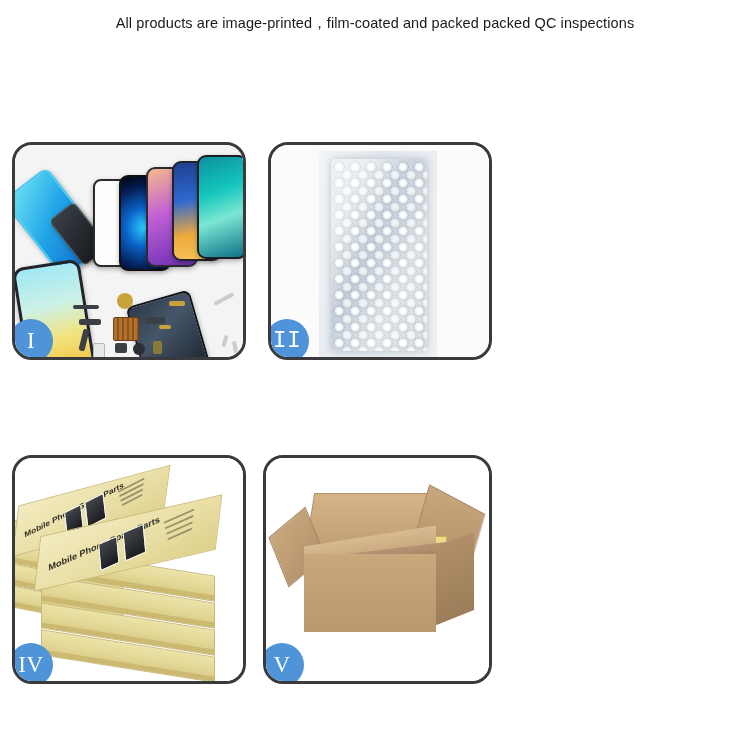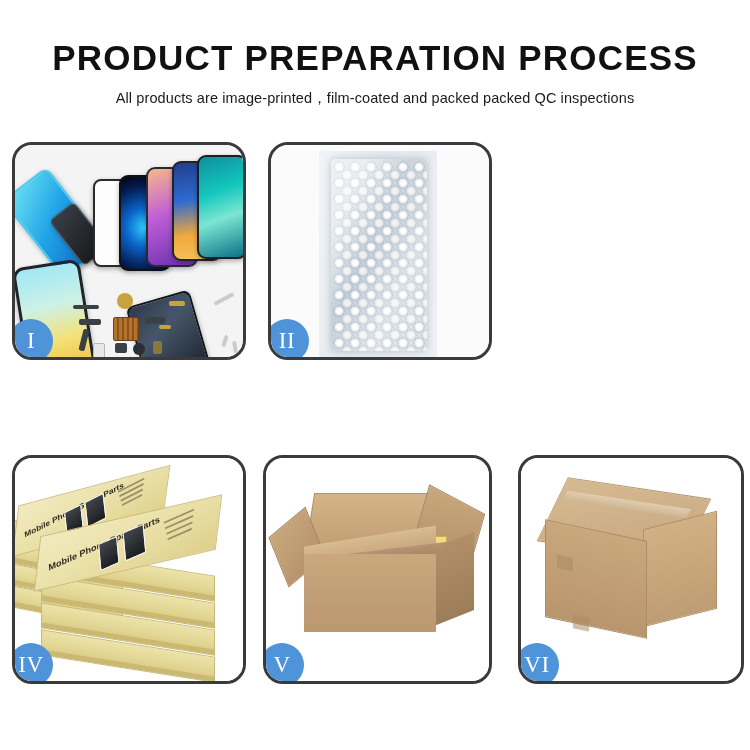--- a/index.html
+++ b/index.html
@@ -276,21 +276,20 @@
     transform:skewX(-26deg) skewY(8deg);
   }
   .tapetab{
     position:absolute;background:rgba(170,140,104,.55);border-radius:1px;
   }
 </style>
 </head>
 <body>
 
 <div class="header">
-  <div class="title">PRODUCT PREPARATION PROCESS</div>
   <div class="subtitle">All products are image-printed，film-coated and packed packed QC inspections</div>
 </div>
 
 <div class="grid">
 
   <div class="panel" style="left:12px;top:142px;width:228px;height:212px;">
     <div class="scene">
       <div class="p1bg"></div>
 
       <div class="ph blue1"></div>
@@ -327,21 +326,21 @@
   <div class="panel" style="left:268px;top:142px;width:218px;height:212px;">
     <div class="scene">
       <div class="p2bg"></div>
       <div class="wrapsheet"></div>
       <div class="bubblepack">
         <div class="bubbles"></div>
         <div class="bubbles offset"></div>
         <div class="sheen"></div>
       </div>
     </div>
-    <div class="badge" style="left:-6px;bottom:-6px;">II</div>
+    <div class="badge" style="left:-6px;bottom:-6px;font-family:Liberation Mono, monospace;">II</div>
   </div>
 
 
   <div class="panel" style="left:12px;top:455px;width:228px;height:223px;">
     <div class="scene">
       <div class="p4bg"></div>
 
       <div class="stackbox" style="left:-4px;top:72px;width:110px;height:20px;transform:skewY(11deg);">
           <div class="edge"></div>
         </div>
@@ -409,26 +408,14 @@
       <div class="ybox" style="left:168px;"></div>
 
       <div class="cartontoprim"></div>
       <div class="flapfrontlip"></div>
       <div class="cartonright"></div>
       <div class="cartonbody"></div>
     </div>
     <div class="badge" style="left:-6px;bottom:-6px;">V</div>
   </div>
 
-  <div class="panel" style="left:518px;top:455px;width:220px;height:223px;">
-    <div class="scene">
-      <div class="p6bg"></div>
-      <div class="sealtop"></div>
-      <div class="tape"></div>
-      <div class="sealside"></div>
-      <div class="sealfront"></div>
-      <div class="tapetab" style="left:36px;top:98px;width:16px;height:14px;transform:skewY(12deg);"></div>
-      <div class="tapetab" style="left:52px;top:158px;width:16px;height:14px;transform:skewY(12deg);"></div>
-    </div>
-    <div class="badge" style="left:-6px;bottom:-6px;">VI</div>
-  </div>
 
 </div>
 
 </body></html>

